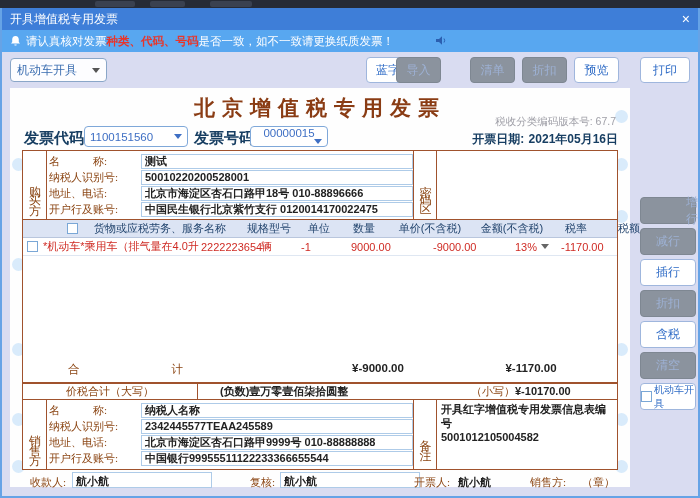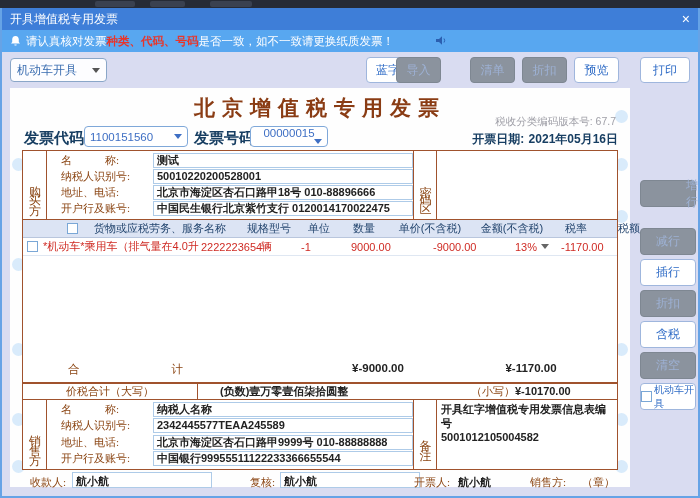--- a/index.html
+++ b/index.html
@@ -56,21 +56,21 @@
   .inv-select .chev { margin-left:auto; border-top-color:#3e6fc4; }
   .date-group { position:absolute; right:12px; top:3px; }
   .date-group span { font-weight:bold; font-size:12px; color:#173e62; }
 
   
   .sec-box { position:absolute; left:12px; width:596px; border:1.5px solid #a0522d; background:#fff; display:flex; }
   .side-cell { width:24px; border-right:1.5px solid #a0522d; display:flex; align-items:center; justify-content:center;
                font-family:"Liberation Serif", serif; color:#8b4513; font-size:12px;
                writing-mode:vertical-rl; letter-spacing:9px; padding-top:9px; }
   .fields { width:366px; padding:2px 0 2px 2px; display:flex; flex-direction:column; justify-content:space-around; }
-  .field-row { display:flex; align-items:flex-start; height:16px;margin-left:12px; }
+  .field-row { display:flex; align-items:center; height:16px; }
   .f-label { font-family:"Liberation Serif", serif; color:#8b4513; font-size:11px; width:92px; flex:none; }
   .f-value { flex:1; height:15px; border:1px solid #aecbe8; background:#fff; font-size:11px;
              color:#222; font-weight:bold; padding:0 3px; line-height:13px; white-space:nowrap; overflow:visible; }
   .pw-cell { width:24px; border-left:1.5px solid #a0522d; border-right:1.5px solid #a0522d; }
   .kaiti { font-family:"Liberation Serif", serif; color:#8b4513; }
 
   
   .items { position:absolute; left:12px; top:132px; width:596px; height:163px;
            border:1.5px solid #a0522d; border-top:none; background:#fff; }
   .thead { display:flex; height:18px; background:#dce4f4; border-bottom:1px solid #b9c6dd;
@@ -313,21 +313,21 @@
       <span class="fbox" style="left:50px;">航小航</span>
       <span class="flabel" style="left:228px;">复核:</span>
       <span class="fbox" style="left:258px;">航小航</span>
       <span class="flabel" style="left:392px;">开票人:</span>
       <span class="fplain" style="left:436px;">航小航</span>
       <span class="flabel" style="left:508px;">销售方:</span>
       <span class="flabel" style="left:560px;">（章）</span>
     </div>
   </div>
 
-  <div class="side-btn btn-off" style="top:172px;padding-left:48px;">
+  <div class="side-btn btn-off" style="top:189px;padding-left:48px;">
       <span>增行</span>
     </div>
   <div class="side-btn btn-off" style="top:220px;">
       <span>减行</span>
     </div>
   <div class="side-btn btn-on" style="top:251px;">
       <span>插行</span>
     </div>
   <div class="side-btn btn-off" style="top:282px;">
       <span>折扣</span>

